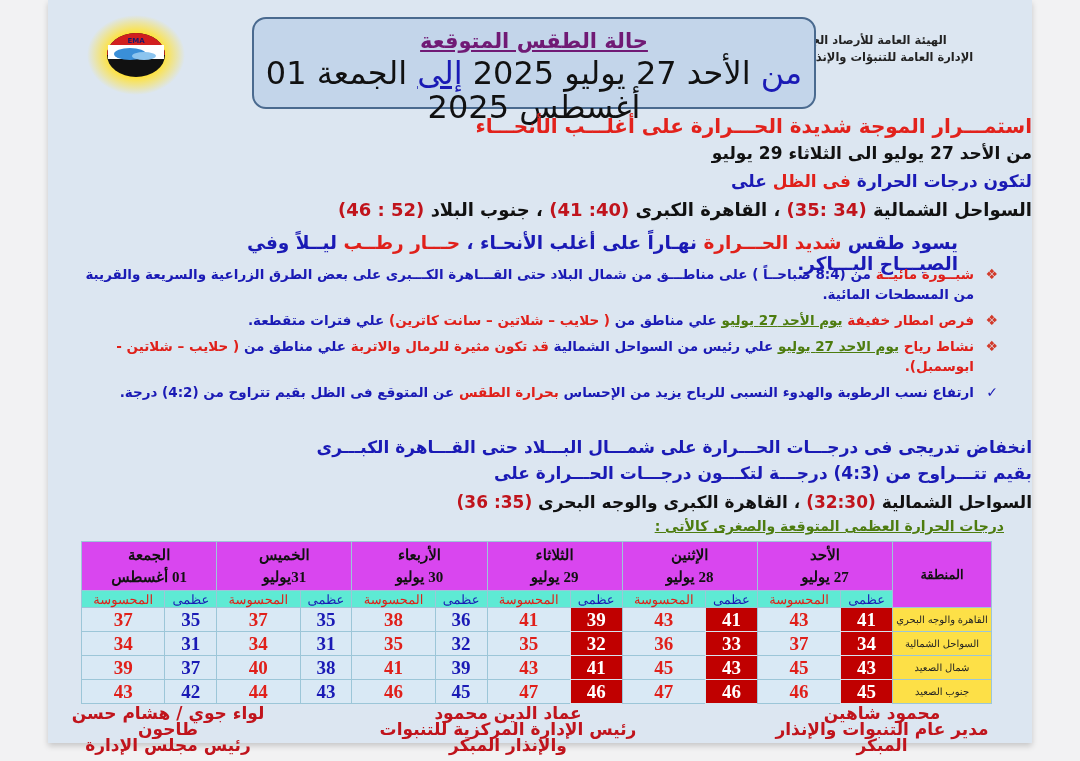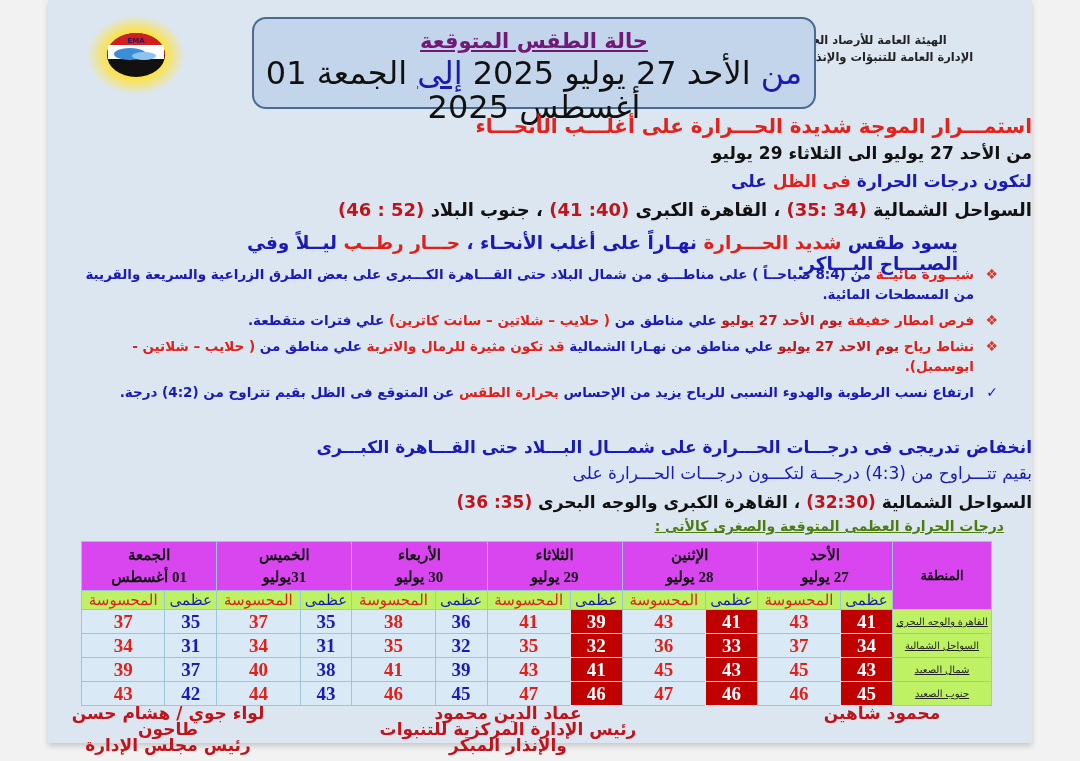--- a/index.html
+++ b/index.html
@@ -43,49 +43,49 @@
   .l3 { top:171px; font-size:17px; font-weight:bold; }
   .l4 { top:199px; font-size:18px; font-weight:bold; color:#111; }
   .l5 { top:232px; font-size:18.5px; font-weight:bold; color:#1a1ab5; left:150px; width:760px; }
   .bullets {
     position:absolute; left:20px; width:930px; top:264px;
     direction:rtl; font-size:13.5px; font-weight:bold; color:#1a1ab5;
   }
   .bullets .b { position:relative; padding-right:24px; line-height:20px; margin-bottom:6px; }
   .bullets .b .mk { position:absolute; right:0; top:0; color:#d23a2a; font-size:14px; }
   .bullets .b .mk.chk { color:#1a1ab5; }
-  .u { color:#b91c1c; }
+  .u { text-decoration:underline; color:#4d7c0f; }
   .l6 { top:403px; font-size:18px; font-weight:bold; color:#e2221c; text-decoration:underline; }
   .l7 { top:437px; font-size:17px; font-weight:bold; color:#1a1ab5; }
-  .l8 { top:463px; font-size:17px; font-weight:normal; color:#1a1ab5; }
+  .l8 { top:463px; font-size:17px; font-weight:bold; color:#1a1ab5; }
   .l9 { top:492px; font-size:17px; font-weight:bold; color:#111; }
   .tcap {
     position:absolute; right:28px; top:518px; direction:rtl;
     font-size:14px; font-weight:bold; color:#4d7c0f; text-decoration:underline;
   }
   table.wx {
     position:absolute; left:33px; top:541px; width:911px;
     border-collapse:collapse; direction:rtl;
     font-family:"Liberation Serif", "DejaVu Serif", serif;
   }
   table.wx th, table.wx td { border:1px solid #9cc6d8; padding:0; text-align:center; }
   table.wx thead tr.days th {
     background:#d946ef; height:48px; font-size:15px; font-weight:bold; color:#111; line-height:22px;
   }
   table.wx thead tr.days th.region { font-family:"Liberation Sans", sans-serif; font-size:13px; }
   table.wx thead tr.sub th {
-    background:#bef264; height:16px; font-size:15px; font-weight:normal;
+    background:#5eead4; height:16px; font-size:13px; font-weight:normal;
     font-family:"Liberation Sans", sans-serif;
   }
   table.wx thead tr.sub th.mx { color:#1a1ab5; }
   table.wx thead tr.sub th.fl { color:#e0201a; }
   table.wx td { height:23px; font-size:19px; font-weight:bold; background:#d9e9f5; }
   table.wx td.name {
     font-family:"Liberation Sans", sans-serif; font-size:10px; font-weight:normal; color:#222;
-    width:98px; background:#bef264;text-decoration:underline;
+    width:98px; background:#fde047;
   }
   table.wx td.mx { color:#1a1ab5; }
   table.wx td.fl { color:#e0201a; }
   table.wx td.hot { background:#c00000; color:#fff; border-color:#d8e4ee; }
   .sig {
     position:absolute; top:705px; direction:rtl; text-align:center;
     font-size:17px; font-weight:bold; color:#c0141c; line-height:16px;
   }
 </style>
 </head>
@@ -159,21 +159,21 @@
       <span class="red">فرص امطار خفيفة</span>
       <span class="u">يوم الأحد 27 يوليو</span>
       <span>علي مناطق من</span>
       <span class="red">( حلايب – شلاتين – سانت كاترين)</span>
       <span>علي فترات متقطعة.</span>
     </div>
     <div class="b">
       <span class="mk">❖</span>
       <span class="red">نشاط رياح</span>
       <span class="u">يوم الاحد 27 يوليو</span>
-      <span>علي مناطق من نهـارا الشمالية</span>
+      <span>علي رئيس من السواحل الشمالية</span>
       <span class="red">قد تكون مثيرة للرمال والاتربة</span>
       <span>علي مناطق من</span>
       <span class="red">( حلايب – شلاتين - ابوسمبل).</span>
     </div>
     <div class="b">
       <span class="mk chk">✓</span>
       <span>ارتفاع نسب الرطوبة والهدوء النسبى للرياح يزيد من الإحساس</span>
       <span class="red">بحرارة الطقس</span>
       <span>عن المتوقع فى الظل بقيم تتراوح من (4:2) درجة.</span>
     </div>
@@ -293,20 +293,21 @@
         <td class="mx">43</td>
         <td class="fl">44</td>
         <td class="mx">42</td>
         <td class="fl">43</td>
       </tr>
     </tbody>
   </table>
 
   <div class="sig" style="right:40px;width:220px;">
     <div>محمود شاهين</div>
+    <div>مدير عام التنبوات والإنذار المبكر</div>
   </div>
   <div class="sig" style="left:330px;width:260px;">
     <div>عماد الدين محمود</div>
     <div>رئيس الإدارة المركزية للتنبوات والإنذار المبكر</div>
   </div>
   <div class="sig" style="left:20px;width:200px;">
     <div>لواء جوي / هشام حسن طاحون</div>
     <div>رئيس مجلس الإدارة</div>
   </div>
 </div>

